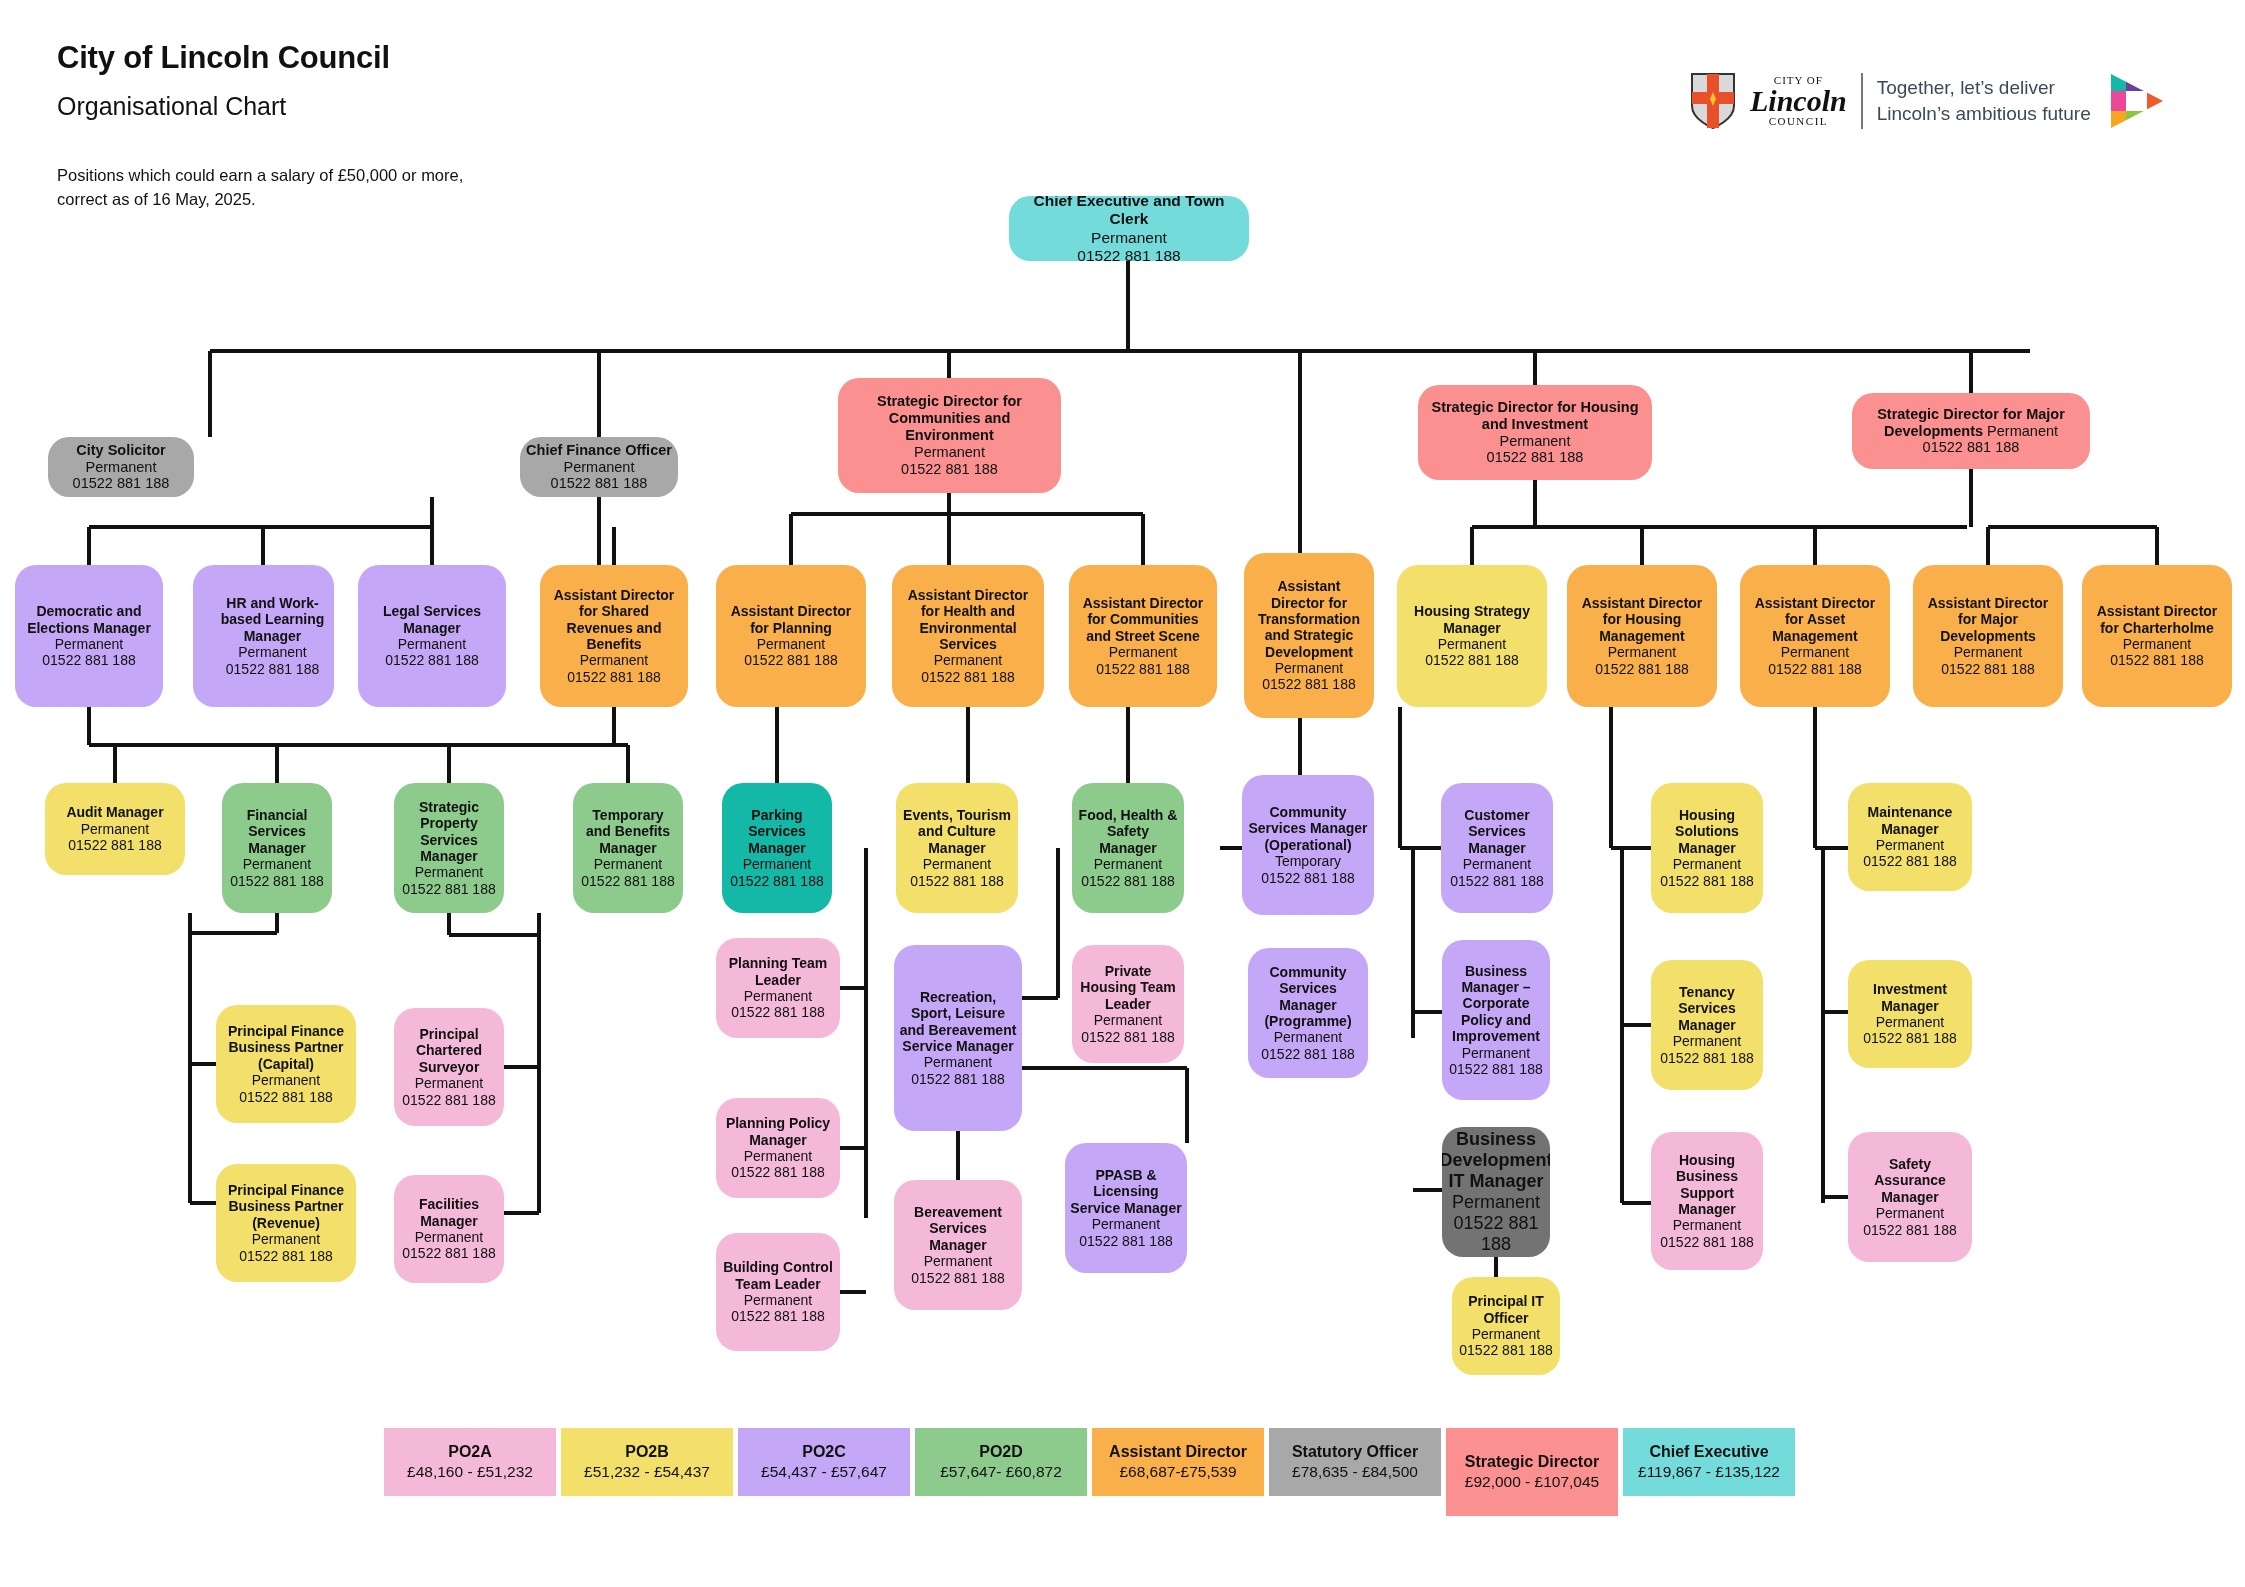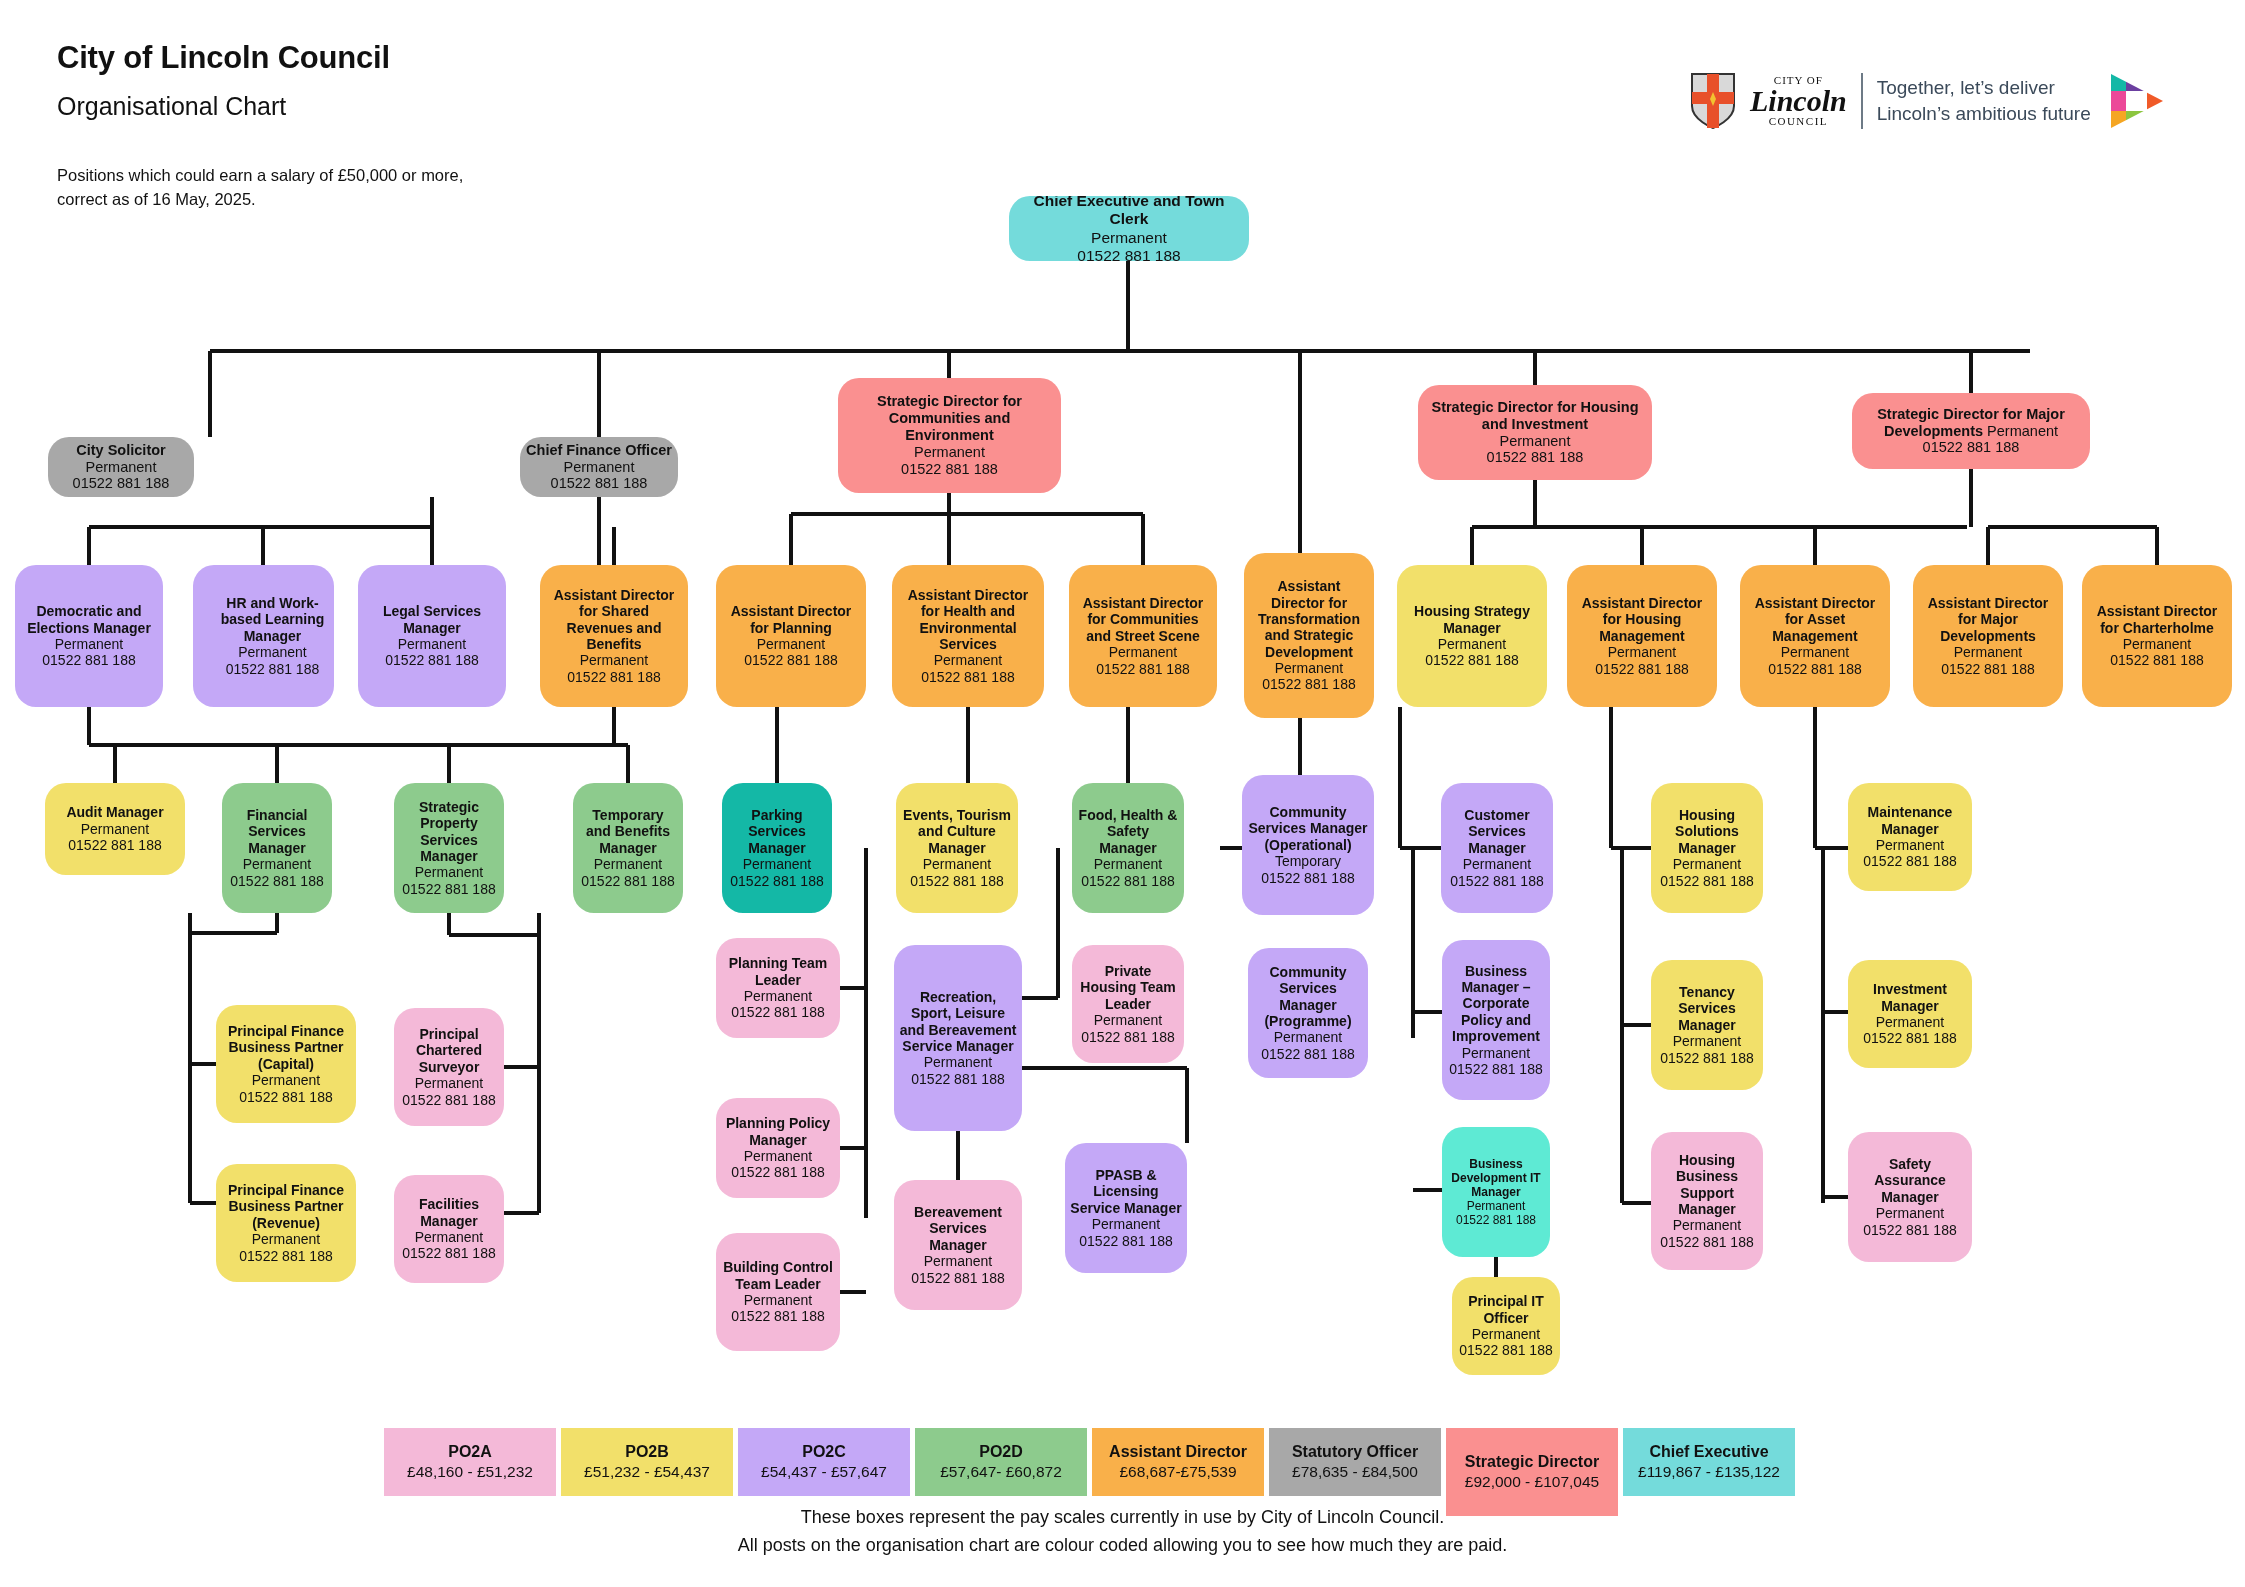--- a/index.html
+++ b/index.html
@@ -380,21 +380,21 @@
       <div class="node" style="left: 1248px; top: 948px; width: 120px; height: 130px; background: rgb(196, 168, 247); font-size: 14px;">
         <div class="t">Community Services Manager (Programme)</div>
         <div class="s">Permanent</div>
         <div class="s">01522 881 188</div>
       </div>
       <div class="node" style="left: 1442px; top: 940px; width: 108px; height: 160px; background: rgb(196, 168, 247); font-size: 14px;">
         <div class="t">Business Manager – Corporate Policy and Improvement</div>
         <div class="s">Permanent</div>
         <div class="s">01522 881 188</div>
       </div>
-      <div class="node" style="left: 1442px; top: 1127px; width: 108px; height: 130px; background: #5eead4; font-size: 12px;">
+      <div class="node" style="left: 1442px; top: 1127px; width: 108px; height: 130px; background: #737373; font-size: 18px;">
         <div class="t">Business Development IT Manager</div>
         <div class="s">Permanent</div>
         <div class="s">01522 881 188</div>
       </div>
       <div class="node" style="left: 1452px; top: 1277px; width: 108px; height: 98px; background: rgb(242, 224, 106); font-size: 14px;">
         <div class="t">Principal IT Officer</div>
         <div class="s">Permanent</div>
         <div class="s">01522 881 188</div>
       </div>
       <div class="node" style="left: 1651px; top: 960px; width: 112px; height: 130px; background: rgb(242, 224, 106); font-size: 14px;">
@@ -446,18 +446,14 @@
       <div class="legend-box" style="left: 1446px; top: 1428px; width: 172px; height: 88px; background: rgb(250, 144, 144);">
         <div class="lt">Strategic Director</div>
         <div class="lv">£92,000 - £107,045</div>
       </div>
       <div class="legend-box" style="left: 1623px; top: 1428px; width: 172px; height: 68px; background: rgb(116, 219, 219);">
         <div class="lt">Chief Executive</div>
         <div class="lv">£119,867 - £135,122</div>
       </div>
     </div>
 
-  <div class="footer" style="top:1504px;">
-    <div>These  boxes represent the pay scales currently in use by City of Lincoln Council.</div>
-    <div>All posts on the organisation chart are colour coded allowing you to see how much they are paid.</div>
-  </div>
 
 </div>
 
 </body></html>

